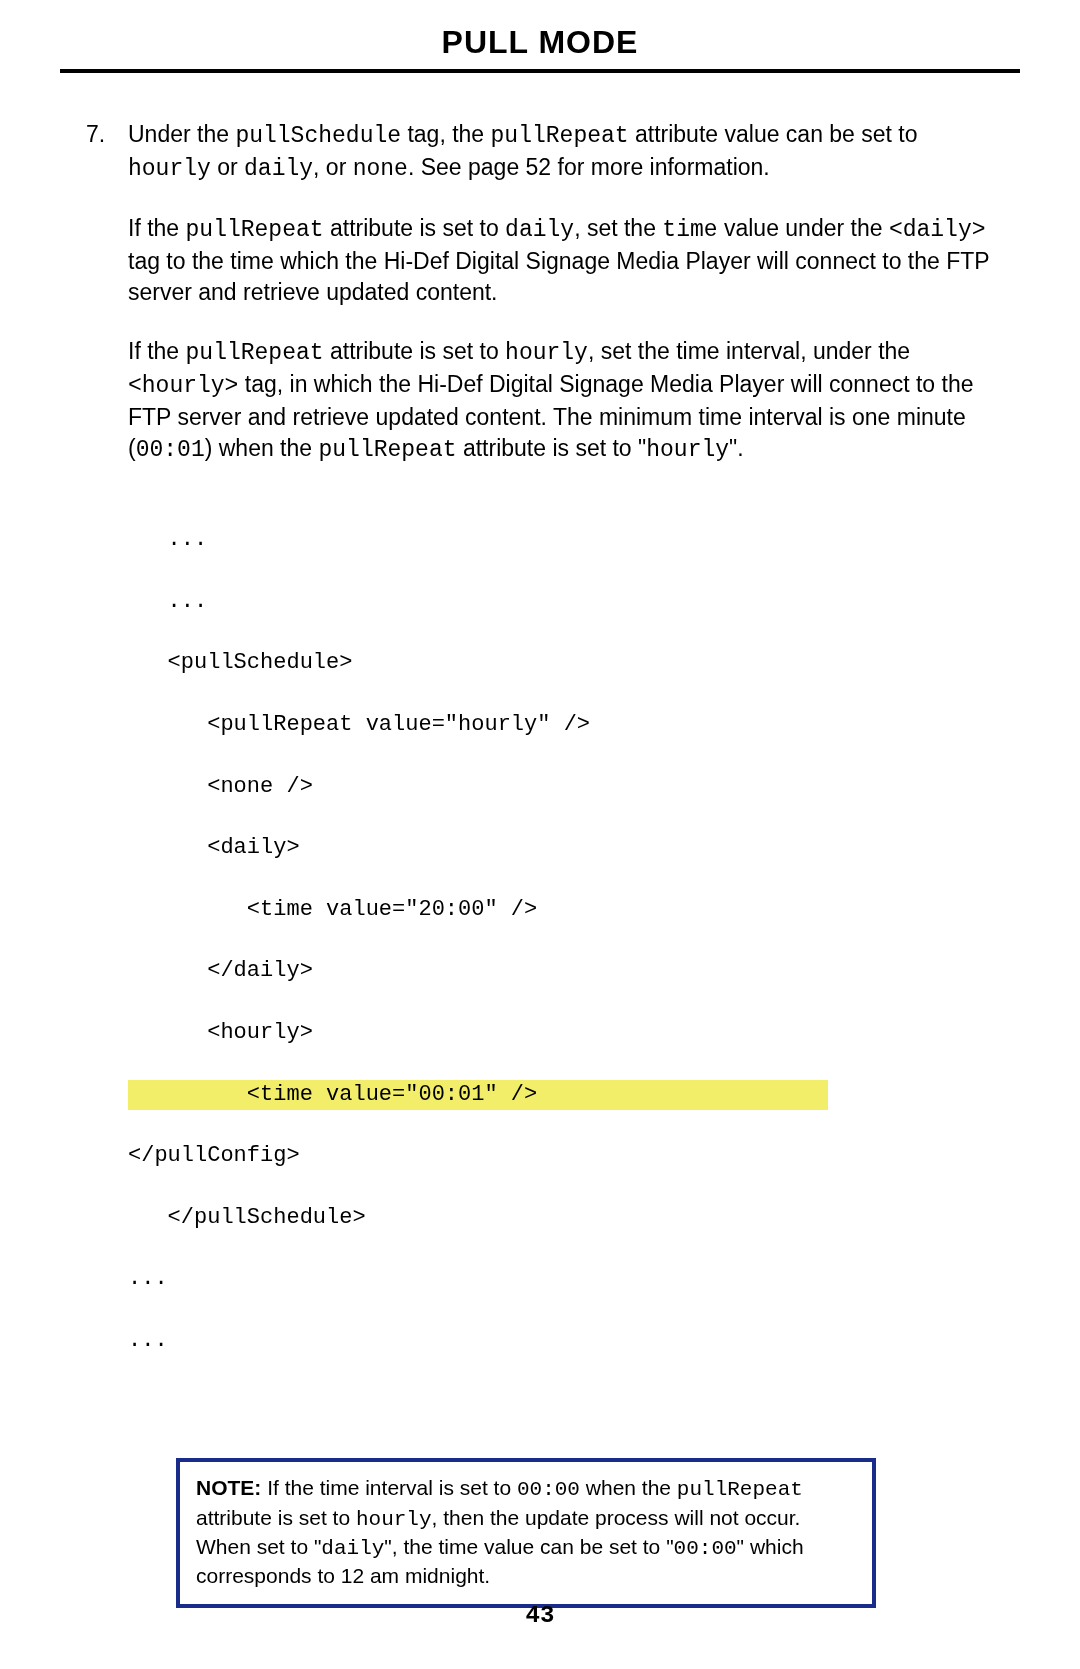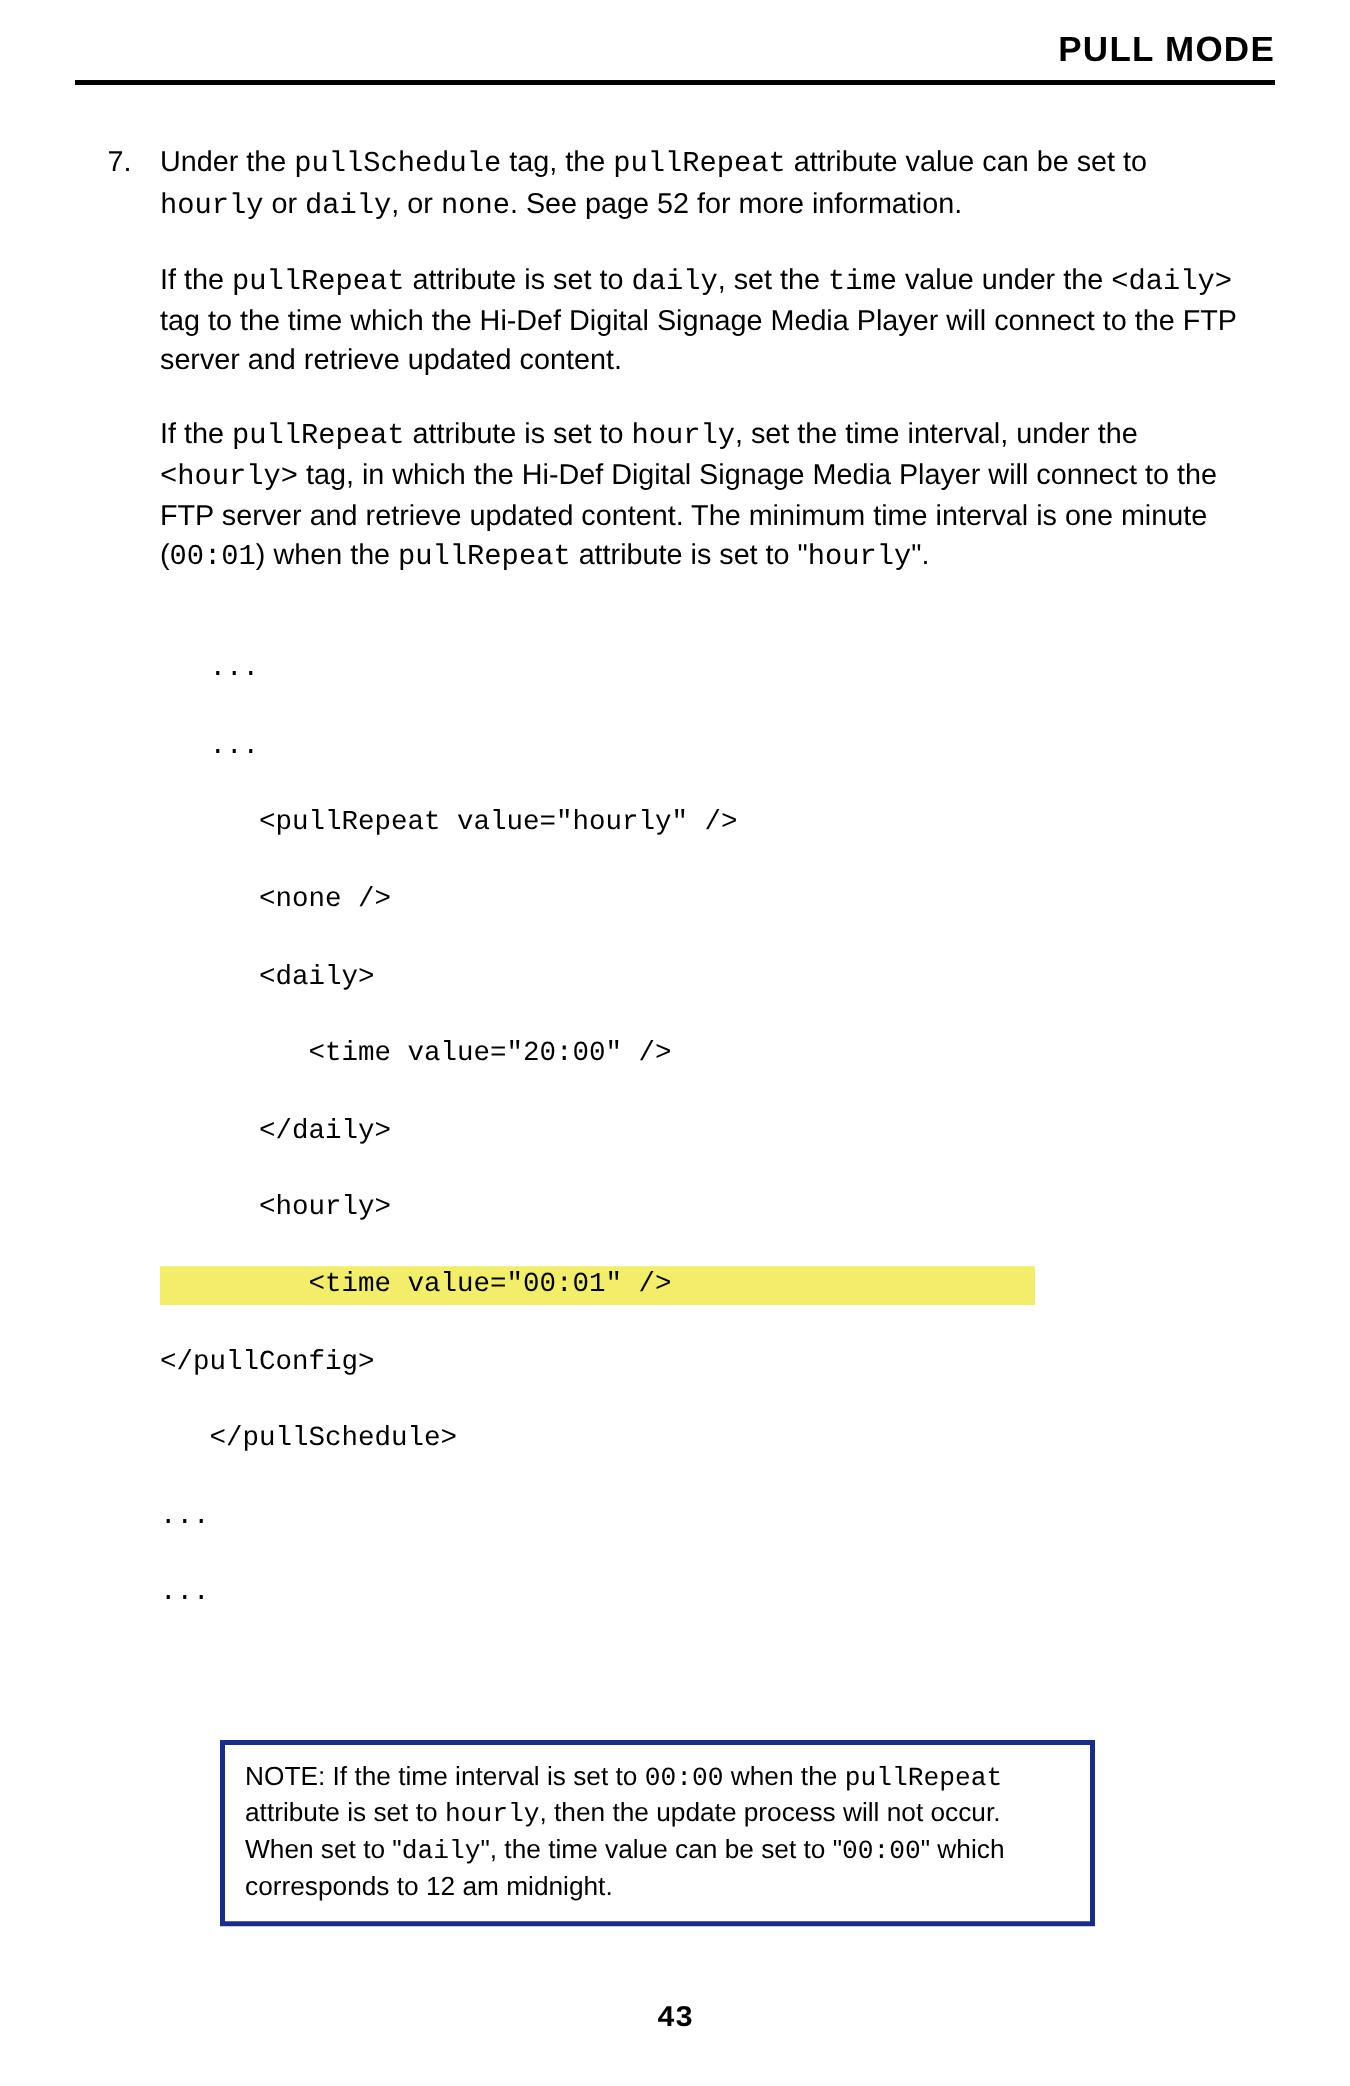--- a/index.html
+++ b/index.html
@@ -8,23 +8,23 @@
     font-family: Arial, Helvetica, sans-serif;
     color: #000;
     width: 1080px;
     height: 1669px;
     position: relative;
   }
   .page {
     padding: 24px 60px 0 60px;
   }
   .header-title {
-    text-align: right;
+    text-align: center;
     font-weight: bold;
-    font-size: 28px;
+    font-size: 32px;
     letter-spacing: 1px;
     padding-bottom: 8px;
   }
   .header-rule {
     border: none;
     border-top: 4px solid #000;
     margin-bottom: 46px;
   }
   .content {
     padding: 0 20px;
@@ -69,21 +69,21 @@
   .note-box {
     border: 4px solid #1a2c8a;
     margin: 40px 0 0 96px;
     padding: 12px 16px 14px 16px;
     width: 700px;
   }
   .note-text {
     font-size: 21px;
     line-height: 1.3;
   }
-  .note-label { font-weight: normal; }
+  .note-label { font-weight: bold; }
   .page-num {
     position: absolute;
     bottom: 40px;
     left: 0;
     width: 100%;
     text-align: center;
     font-weight: bold;
     font-size: 24px;
     font-family: Liberation Mono, monospace;
   }
@@ -108,20 +108,21 @@
       <span>If the </span><span class="mono">pullRepeat</span><span> attribute is set to </span><span class="mono">daily</span><span>, set the </span><span class="mono">time</span><span> value under the </span><span class="mono">&lt;daily&gt;</span><span> tag to the time which the Hi-Def Digital Signage Media Player will connect to the FTP server and retrieve updated content.</span>
     </div>
 
     <div class="para">
       <span>If the </span><span class="mono">pullRepeat</span><span> attribute is set to </span><span class="mono">hourly</span><span>, set the time interval, under the </span><span class="mono">&lt;hourly&gt;</span><span> tag, in which the Hi-Def Digital Signage Media Player will connect to the FTP server and retrieve updated content.  The minimum time interval is one minute (</span><span class="mono">00:01</span><span>) when the </span><span class="mono">pullRepeat</span><span> attribute is set to "</span><span class="mono">hourly</span><span>".</span>
     </div>
 
     <div class="code-block">
 <span class="code-line">   ...</span>
 <span class="code-line">   ...</span>
+<span class="code-line">   &lt;pullSchedule&gt;</span>
 <span class="code-line">      &lt;pullRepeat value="hourly" /&gt;</span>
 <span class="code-line">      &lt;none /&gt;</span>
 <span class="code-line">      &lt;daily&gt;</span>
 <span class="code-line">         &lt;time value="20:00" /&gt;</span>
 <span class="code-line">      &lt;/daily&gt;</span>
 <span class="code-line">      &lt;hourly&gt;</span>
 <span class="code-line hl">         &lt;time value="00:01" /&gt;</span>
 <span class="code-line">&lt;/pullConfig&gt;</span>
 <span class="code-line">   &lt;/pullSchedule&gt;</span>
 <span class="code-line">...</span>

